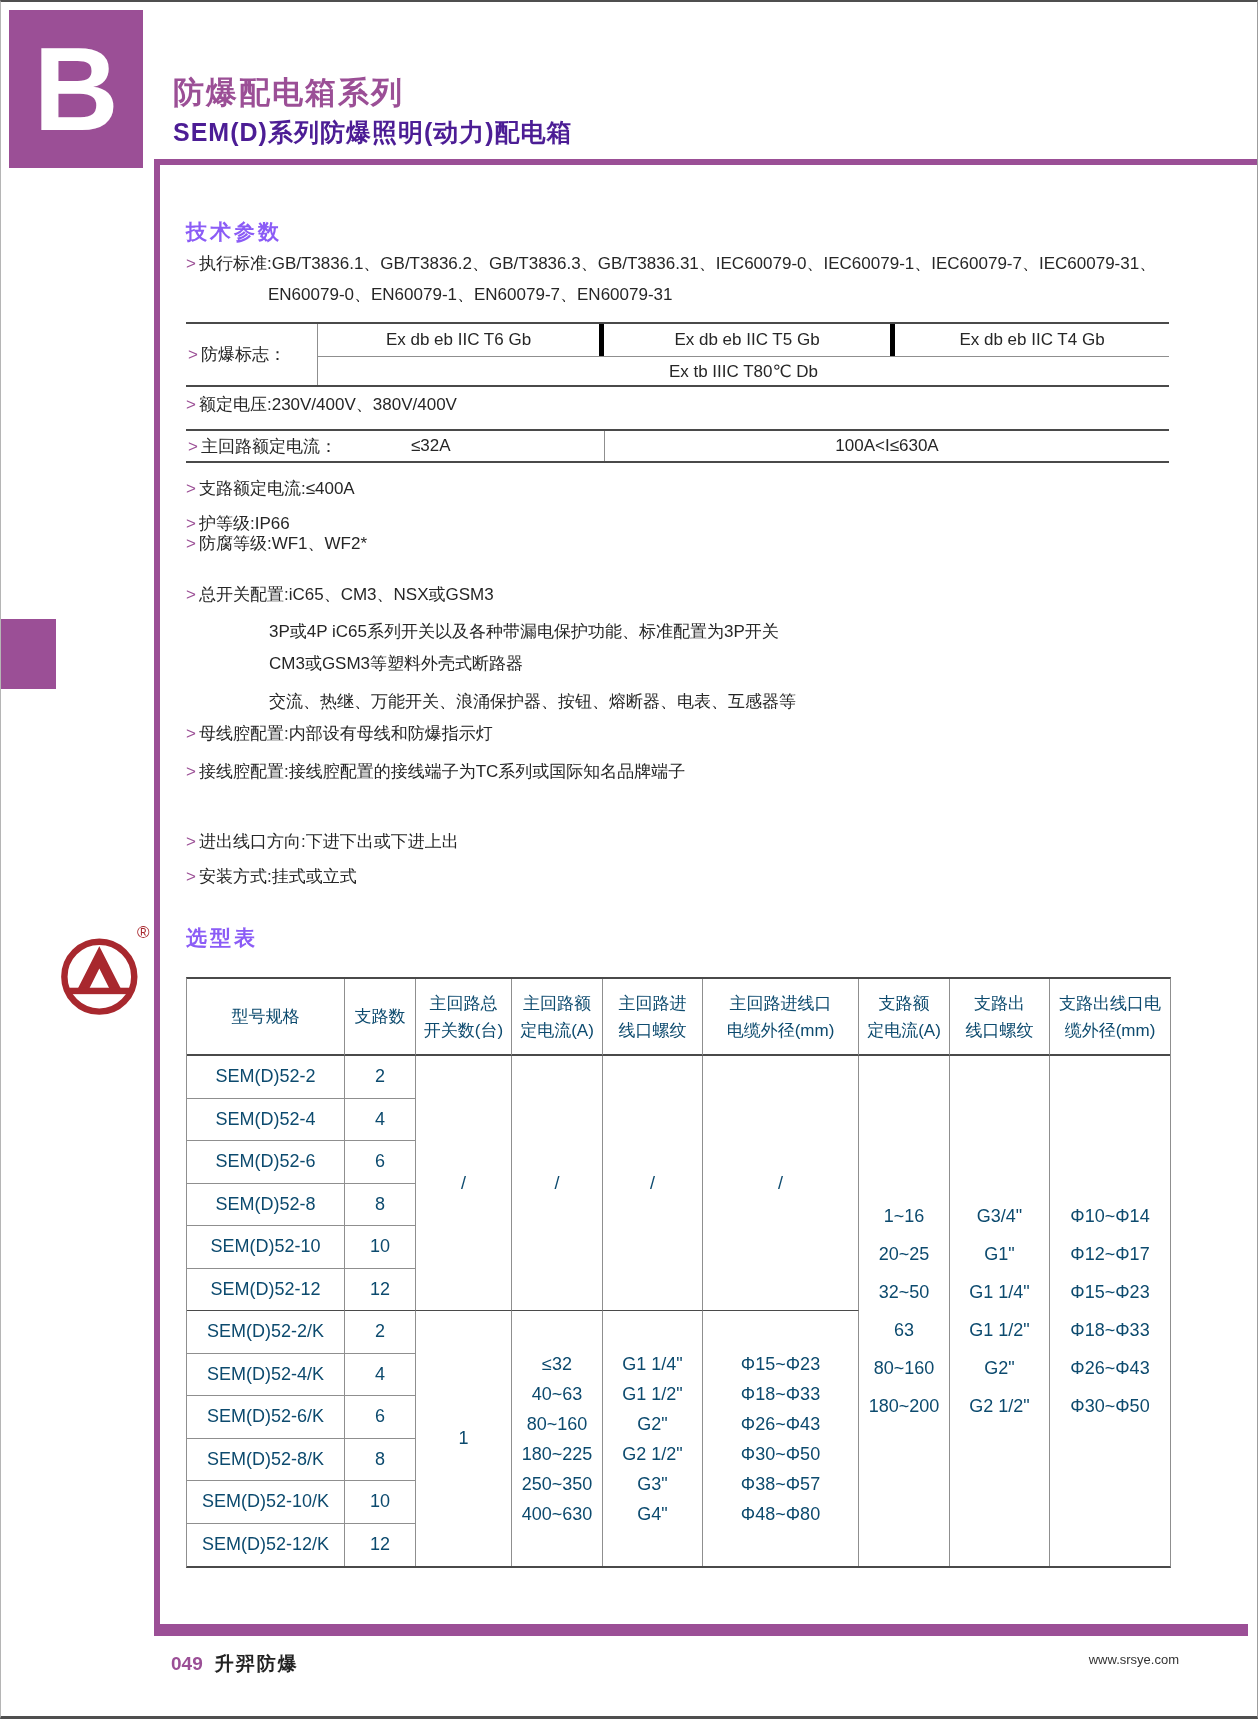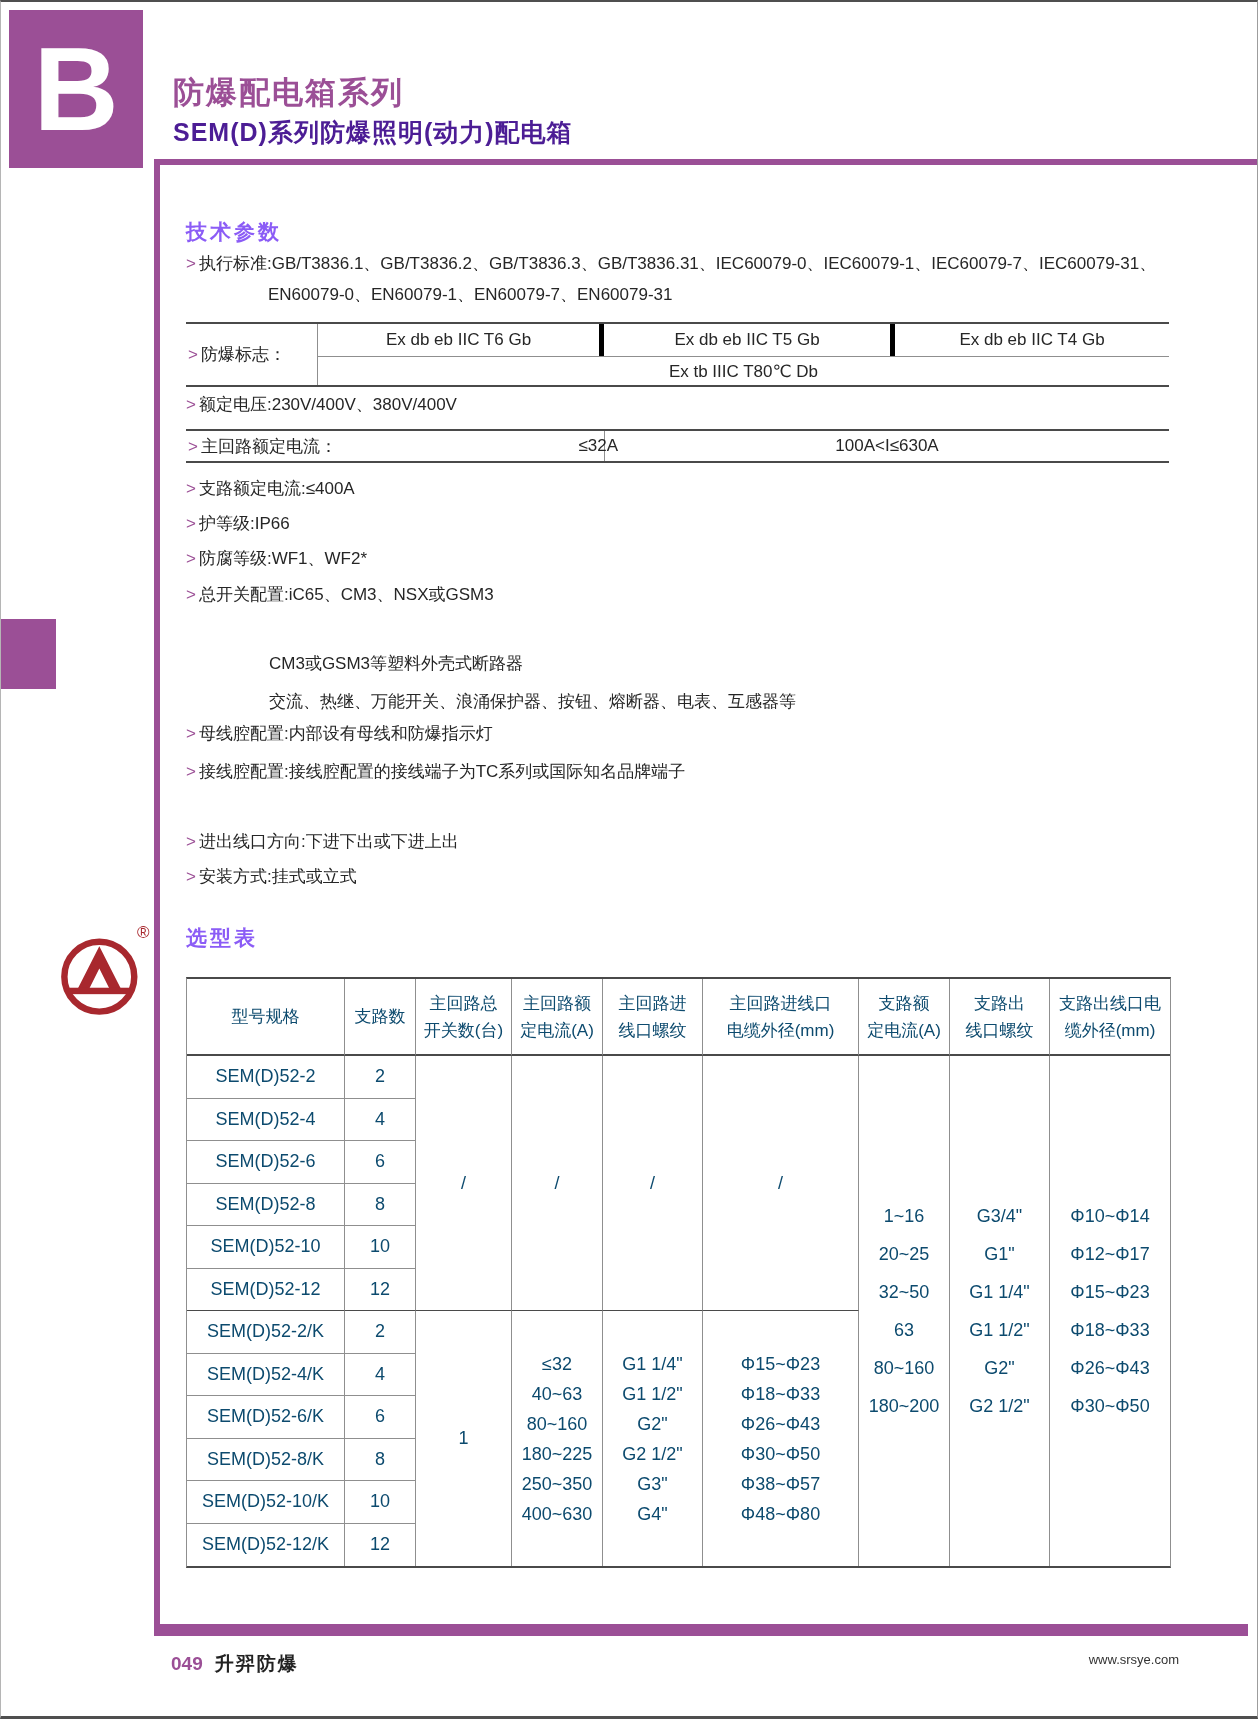--- a/index.html
+++ b/index.html
@@ -40,21 +40,21 @@
   .xright{flex:1;display:flex;flex-direction:column;}
   .xrow1{display:flex;height:33px;border-bottom:1px solid #8f8f8f;box-sizing:border-box;}
   .xc{display:flex;align-items:center;justify-content:center;border-right:5px solid #000000;box-sizing:border-box;}
   .xc.last{border-right:none;}
   .xrow2{flex:1;display:flex;align-items:center;justify-content:center;}
   .ctable{position:absolute;left:185px;width:983px;height:34px;box-sizing:border-box;
     border-top:2px solid #4a4a4a;border-bottom:2px solid #4a4a4a;display:flex;font-size:17px;}
   .cc1{width:418px;position:relative;display:flex;align-items:center;box-sizing:border-box;}
   .cc1 .clabel{position:absolute;left:2px;white-space:nowrap;text-align:right;}
   .cc1 .clabel .mk{color:#9B4F96;margin-right:3px;}
-  .cc1 .cval{position:absolute;left:242px;width:190px;text-align:right;}
+  .cc1 .cval{position:absolute;left:225px;width:190px;text-align:left;}
   .cc{display:flex;align-items:center;justify-content:center;border-left:1px solid #8f8f8f;box-sizing:border-box;}
   
   .sel-table{
     position:absolute;left:185px;top:975px;width:983px;height:587px;box-sizing:content-box;
     display:grid;
     grid-template-columns:158px 71px 96px 91px 100px 156px 91px 100px 120px;
     grid-template-rows:77px repeat(12,1fr);
     border-top:2px solid #4a4a4a;border-bottom:2px solid #4a4a4a;
     border-left:1px solid #8f8f8f;border-right:1px solid #8f8f8f;
     font-size:18px;color:#0c4a6e;
@@ -133,26 +133,27 @@
     </div>
     <div class="cc" style="flex:1">100A&lt;I≤630A</div>
   </div>
 
   <div class="pline" style="top:475px">
     <span class="mk">&gt;</span><span class="plabel">支路额定电流:</span><span class="pval">≤400A</span>
   </div>
   <div class="pline" style="top:510px">
     <span class="mk">&gt;</span><span class="plabel">护等级:</span><span class="pval">IP66</span>
   </div>
-  <div class="pline" style="top:545px">
+  <div class="pline" style="top:530px">
     <span class="mk">&gt;</span><span class="plabel">防腐等级:</span><span class="pval">WF1、WF2*</span>
   </div>
   <div class="pline" style="top:581px">
     <span class="mk">&gt;</span><span class="plabel">总开关配置:</span><span class="pval">iC65、CM3、NSX或GSM3</span>
   </div>
+  <div class="cont" style="left:268px;top:618px">3P或4P iC65系列开关以及各种带漏电保护功能、标准配置为3P开关</div>
   <div class="cont" style="left:268px;top:650px">CM3或GSM3等塑料外壳式断路器</div>
   <div class="cont" style="left:268px;top:688px">交流、热继、万能开关、浪涌保护器、按钮、熔断器、电表、互感器等</div>
   <div class="pline" style="top:720px">
     <span class="mk">&gt;</span><span class="plabel">母线腔配置:</span><span class="pval">内部设有母线和防爆指示灯</span>
   </div>
   <div class="pline" style="top:758px">
     <span class="mk">&gt;</span><span class="plabel">接线腔配置:</span><span class="pval">接线腔配置的接线端子为TC系列或国际知名品牌端子</span>
   </div>
   <div class="pline" style="top:828px">
     <span class="mk">&gt;</span><span class="plabel">进出线口方向:</span><span class="pval">下进下出或下进上出</span>

